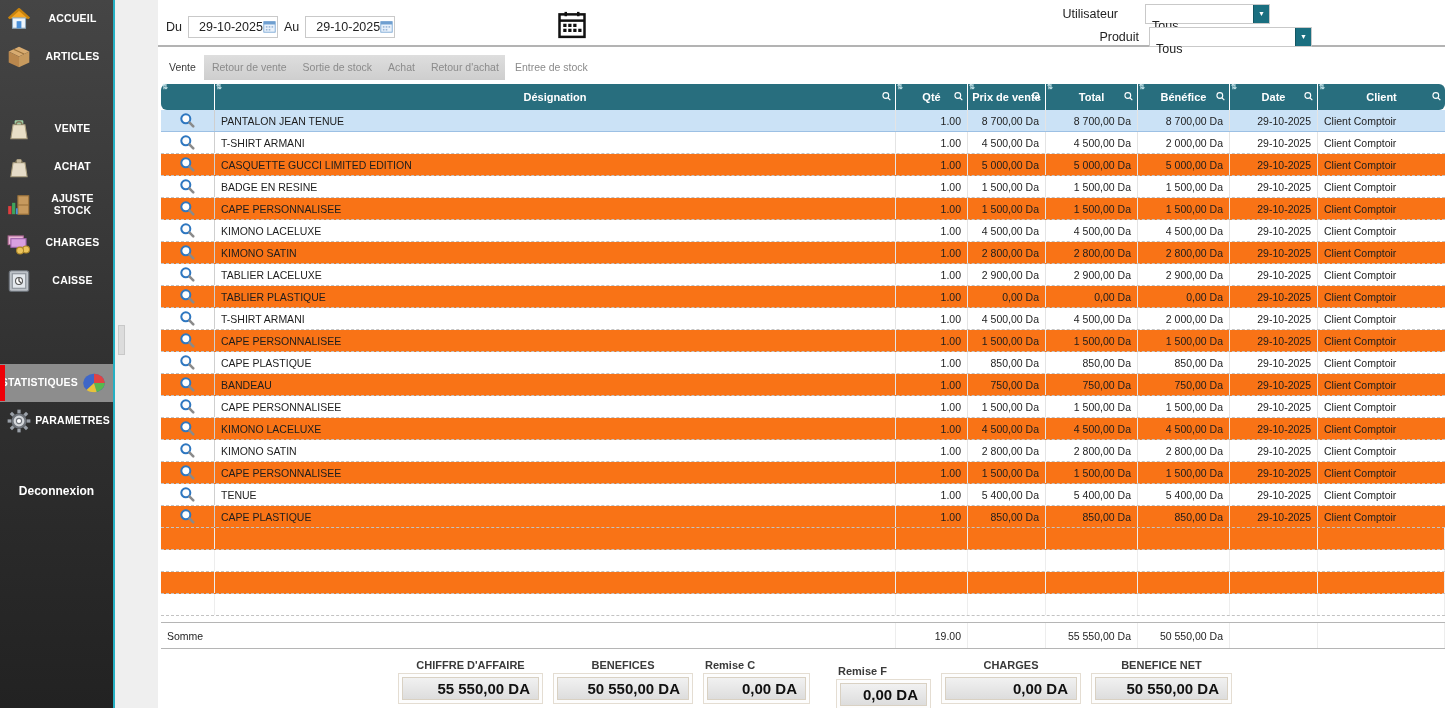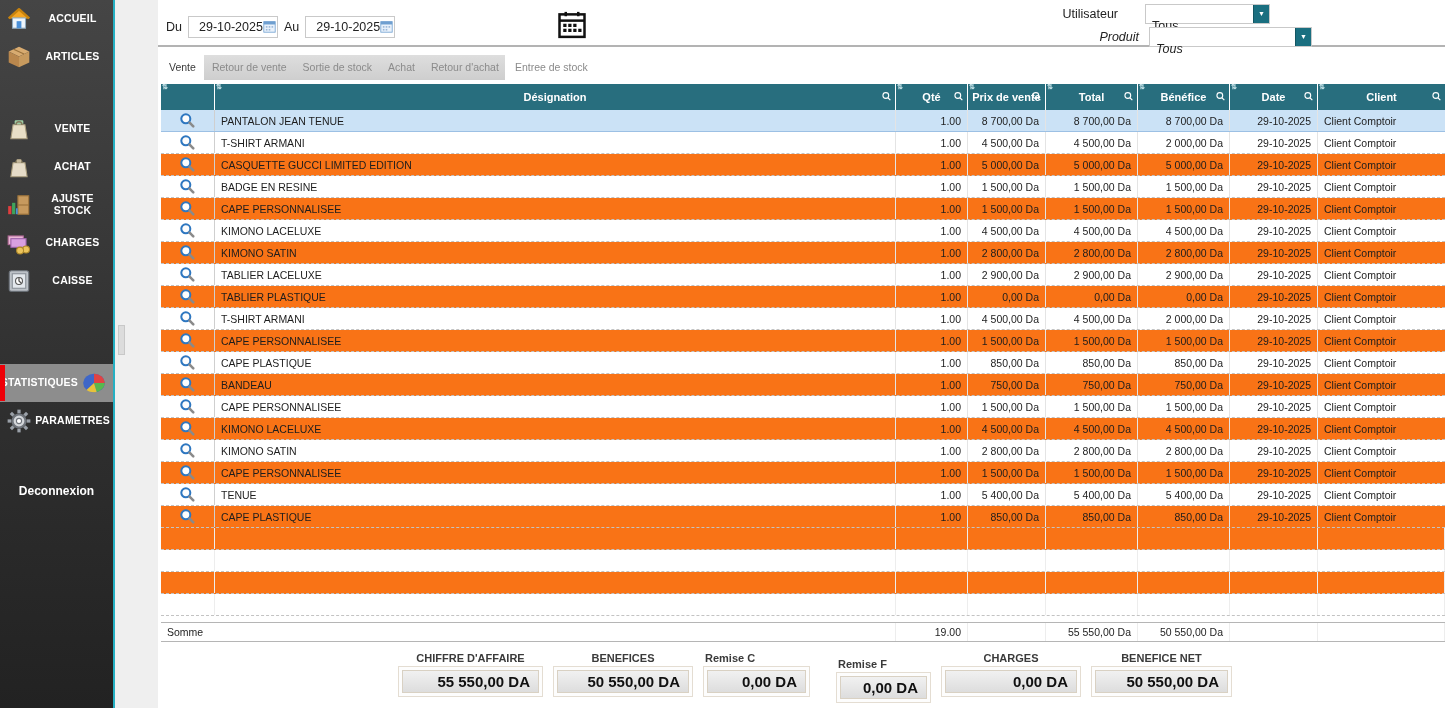--- a/index.html
+++ b/index.html
@@ -41,52 +41,52 @@
                font-family:"Liberation Sans",sans-serif; color:#222; background:transparent; }
   .date-wrap svg { width:13px; height:13px; flex:none; cursor:pointer; }
   .big-cal { width:31px; height:30px; margin-left:155px; margin-top:-3px; background:#fff;
              border:none; cursor:pointer; }
   .big-cal svg { width:30px; height:30px; }
 
   .filter-right { position:absolute; right:0; top:3px; width:430px; }
   .frow { display:flex; justify-content:flex-end; align-items:center; height:21px; margin-bottom:2px; }
   .frow .flabel { margin-right:10px; }
   .frow1 { padding-right:175px;gap:17px; }
-  .frow2 { padding-right:133px;font-style:italic; }
+  .frow2 { padding-right:133px; }
   .sel { height:20px; border:1px solid #c9c9c9; background:#fff; display:flex; align-items:stretch; cursor:pointer; }
   .sel-u { width:125px; } .sel-p { width:163px; }
   .sel-text { flex:1; padding:14px 0 0 6px; font-size:12.5px; color:#222; }
   .sel-btn { width:16px; background:#1a6f80; color:#fff; display:flex; align-items:center;
              justify-content:center; font-size:7px; border-left:1px solid #135663; }
 
   
   .tabs { margin:8px 0 0 3px; height:25px; display:flex; width:344px;
           background:linear-gradient(#dedede,#cecece); }
   .tab { padding:0 8px; line-height:25px; font-size:10.5px; color:#8b8b8b; cursor:pointer; white-space:nowrap; }
   .tab.active { background:#fff; color:#3a3a3a; }
 
   
   .tbl { margin:4px 0 0 3px; --cols:54px 1fr 72px 78px 92px 92px 88px 127px; }
-  .thead { display:grid; grid-template-columns:var(--cols); background:#286e7e; height:26px; }
+  .thead { display:grid; grid-template-columns:var(--cols); background:#286e7e; height:26px;border-radius:6px; }
   .th { position:relative; display:flex; align-items:center; justify-content:center;
         border-right:1px solid #fff; color:#fff; font-weight:bold; font-size:11px; cursor:pointer; }
   .th:last-child { border-right:none; }
   .hdr-sort { position:absolute; left:1px; top:-1px; font-size:7px; color:#cfe9ee; line-height:1; }
   .hdr-mag { position:absolute; right:3px; top:7px; }
   .tr { display:grid; grid-template-columns:var(--cols); height:22px;
         border-bottom:1px dashed #c3c3c3; background:#fff; }
   .tr.alt { background:#f97316; }
   .tr.selected { background:#cbe2f6; border-bottom:1px solid #9cc0e4; }
   .td { display:flex; align-items:center; padding:0 6px; font-size:10.5px; color:#1d1d1d;
         border-right:1px solid #e4e4e4; overflow:hidden; white-space:nowrap; }
   .td:last-child { border-right:none; }
   .td.num { justify-content:flex-end; }
   .icon-cell { justify-content:center; padding:0; border-right:1px solid #cfcfcf; cursor:pointer; }
   .tr.empty .td { border-right:1px solid #ededed; }
-  .sumrow { display:grid; grid-template-columns:var(--cols); height:20px; margin-top:6px;
+  .sumrow { display:grid; grid-template-columns:var(--cols); height:27px; margin-top:6px;
             border-top:1px solid #b5b5b5; border-bottom:1px solid #b5b5b5; background:#fff; }
   .sumrow .td { border-right:1px solid #ededed; font-size:10.5px; }
   .sum-label-cell { grid-column:1 / 3; }
 
   
   .summary { display:flex; gap:10px; margin:10px 0 0 240px; align-items:flex-end; }
   .sum-box { width:145px; }
   .sum-box:nth-child(2) { width:140px; }
   .sum-box:nth-child(3) { width:107px; }
   .sum-box:nth-child(4) { width:95px; transform:translateY(6px);margin-left:16px; }

